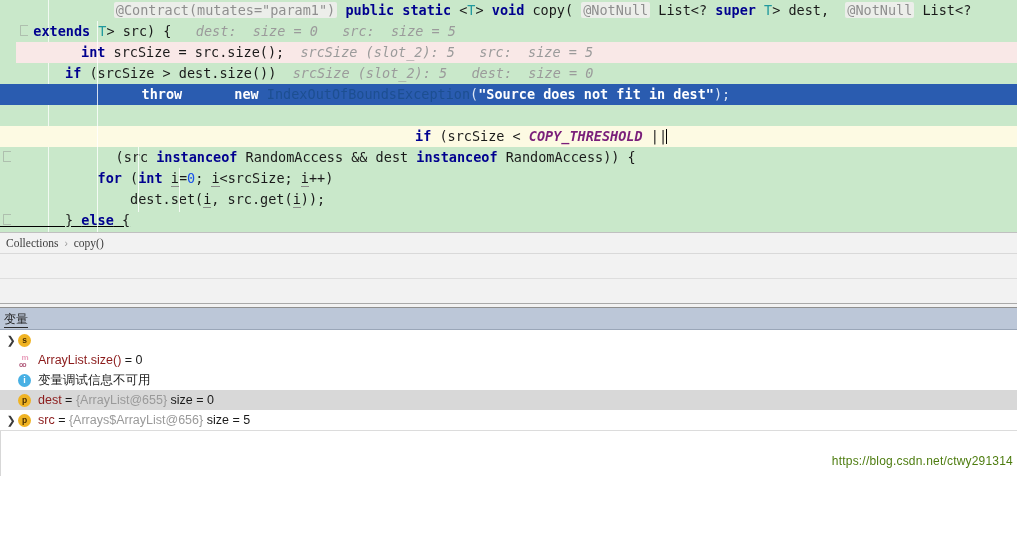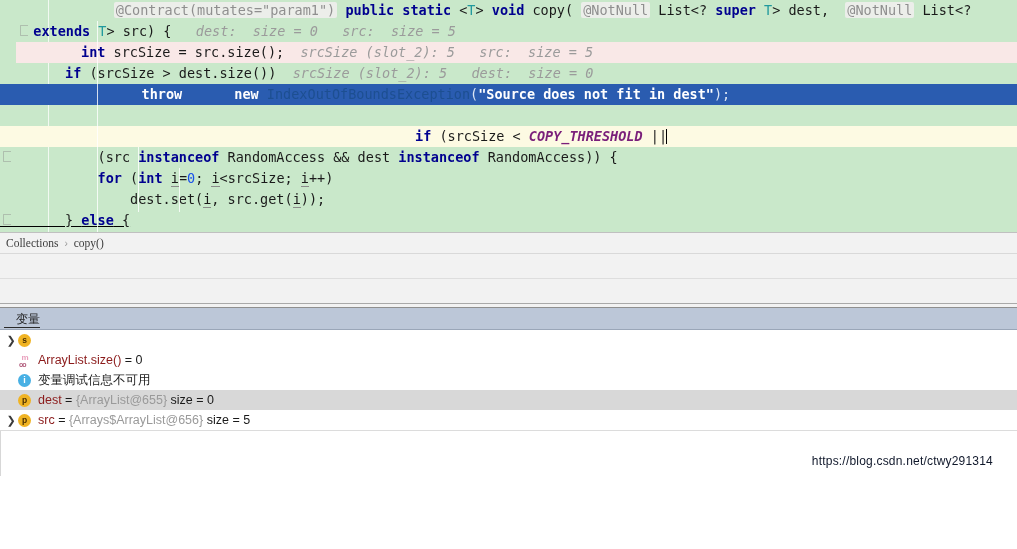--- a/index.html
+++ b/index.html
@@ -95,21 +95,21 @@
 
   
   .var-tabbar {
     height: 22px;
     background: #bcc7d8;
     border-bottom: 1px solid #9aa6b8;
     display: flex; align-items: center;
   }
   .var-tab {
     height: 22px; line-height: 22px;
-    padding: 0 8px 0 16px;
+    padding: 0 8px 0 4px;
     font-size: 12px; color: #1d1d1d;
     position: relative;
   }
   .var-tab::after {
     content: ""; position: absolute;
     left: 4px; right: 8px; bottom: 2px; height: 1px;
     background: #2a2a2a;
   }
 
   .var-list {
@@ -175,23 +175,23 @@
 
   
   .bottom-area {
     position: relative;
     background: #ffffff;
     height: 46px;
     border-top: 1px solid #dcdcdc;
   }
   .watermark {
     position: absolute;
-    right: 24px; bottom: 8px;
+    right: 4px; bottom: 8px;
     font-size: 12px;
-    color: #0f172a;
+    color: #4d7c0f;
     font-family: "Liberation Sans", sans-serif;
     letter-spacing: 0.2px;
   }
   .left-rail {
     position: absolute; left: 0; top: 0;
     width: 1px; height: 100%; background: #d7d7d7;
   }
 </style>
 </head>
 <body>
@@ -201,21 +201,21 @@
   <div class="editor">
     <div class="gut-div"></div>
     <div id="editor-lines">
         <div class="code-line "><span class="code-text"><span class="tok-plain">              </span><span class="tok-ann">@Contract(mutates="param1")</span><span class="tok-plain"> </span><span class="tok-kw">public</span><span class="tok-plain"> </span><span class="tok-kw">static</span><span class="tok-plain"> &lt;</span><span class="tok-type">T</span><span class="tok-plain">&gt; </span><span class="tok-kw">void</span><span class="tok-plain"> copy( </span><span class="tok-ann">@NotNull</span><span class="tok-plain"> List&lt;? </span><span class="tok-kw">super</span><span class="tok-plain"> </span><span class="tok-type">T</span><span class="tok-plain">&gt; dest,  </span><span class="tok-ann">@NotNull</span><span class="tok-plain"> List&lt;?</span></span></div>
         <div class="code-line " style="position: relative; margin-left: 17px;"><span class="code-text"><span class="tok-plain">  </span><span class="tok-kw">extends</span><span class="tok-plain"> </span><span class="tok-type">T</span><span class="tok-plain">&gt; src) {</span><span class="tok-hint">   dest:  size = 0   src:  size = 5</span></span><span class="fold-mark" style="top: 4px;"></span></div>
         <div class="code-line l-pink"><span class="code-text"><span class="tok-plain">        </span><span class="tok-kw">int</span><span class="tok-plain"> srcSize = src.size();</span><span class="tok-hint">  srcSize (slot_2): 5   src:  size = 5</span></span></div>
         <div class="code-line "><span class="code-text"><span class="tok-plain">        </span><span class="tok-kw">if</span><span class="tok-plain"> (srcSize &gt; dest.size())</span><span class="tok-hint">  srcSize (slot_2): 5   dest:  size = 0</span></span></div>
         <div class="code-line l-blue"><span class="code-text"><span class="tok-plain">            </span><span class="tok-kw">throw</span><span class="tok-plain"> </span><span class="tok-kw">new</span><span class="tok-plain"> </span><span class="tok-cls">IndexOutOfBoundsException</span><span class="tok-punct">(</span><span class="tok-str">"Source does not fit in dest"</span><span class="tok-punct">);</span></span></div>
         <div class="code-line "><span class="code-text"><span class="tok-plain"></span></span></div>
         <div class="code-line l-cream"><span class="code-text"><span class="tok-plain">        </span><span class="tok-kw">if</span><span class="tok-plain"> (srcSize &lt; </span><span class="tok-const">COPY_THRESHOLD</span><span class="tok-plain"> ||</span><span class="caret"></span></span></div>
-        <div class="code-line " style="position: relative;"><span class="code-text"><span class="tok-plain">            (src </span><span class="tok-kw">instanceof</span><span class="tok-plain"> RandomAccess &amp;&amp; dest </span><span class="tok-kw">instanceof</span><span class="tok-plain"> RandomAccess)) {</span></span><span class="fold-mark" style="top: 4px;"></span></div>
+        <div class="code-line " style="position: relative; padding-left: 18px;"><span class="code-text"><span class="tok-plain">            (src </span><span class="tok-kw">instanceof</span><span class="tok-plain"> RandomAccess &amp;&amp; dest </span><span class="tok-kw">instanceof</span><span class="tok-plain"> RandomAccess)) {</span></span><span class="fold-mark" style="top: 4px;"></span></div>
         <div class="code-line "><span class="code-text"><span class="tok-plain">            </span><span class="tok-kw">for</span><span class="tok-plain"> (</span><span class="tok-kw">int</span><span class="tok-plain"> </span><span class="tok-local">i</span><span class="tok-plain">=</span><span class="tok-num">0</span><span class="tok-plain">; </span><span class="tok-local">i</span><span class="tok-plain">&lt;srcSize; </span><span class="tok-local">i</span><span class="tok-plain">++)</span></span></div>
         <div class="code-line "><span class="code-text"><span class="tok-plain">                dest.set(</span><span class="tok-local">i</span><span class="tok-plain">, src.get(</span><span class="tok-local">i</span><span class="tok-plain">));</span></span></div>
         <div class="code-line " style="position: relative; text-decoration: underline;"><span class="code-text"><span class="tok-plain">        } </span><span class="tok-kw">else</span><span class="tok-plain"> {</span></span><span class="fold-mark" style="top: 4px;"></span></div>
       </div>
   <div class="iguide" style="left: 97px; top: 21px; height: 211px;"></div>
       <div class="iguide" style="left: 138px; top: 147px; height: 65px;"></div>
       <div class="iguide" style="left: 179px; top: 168px; height: 44px;"></div>
     </div>
 
   <div class="breadcrumb-bar">

